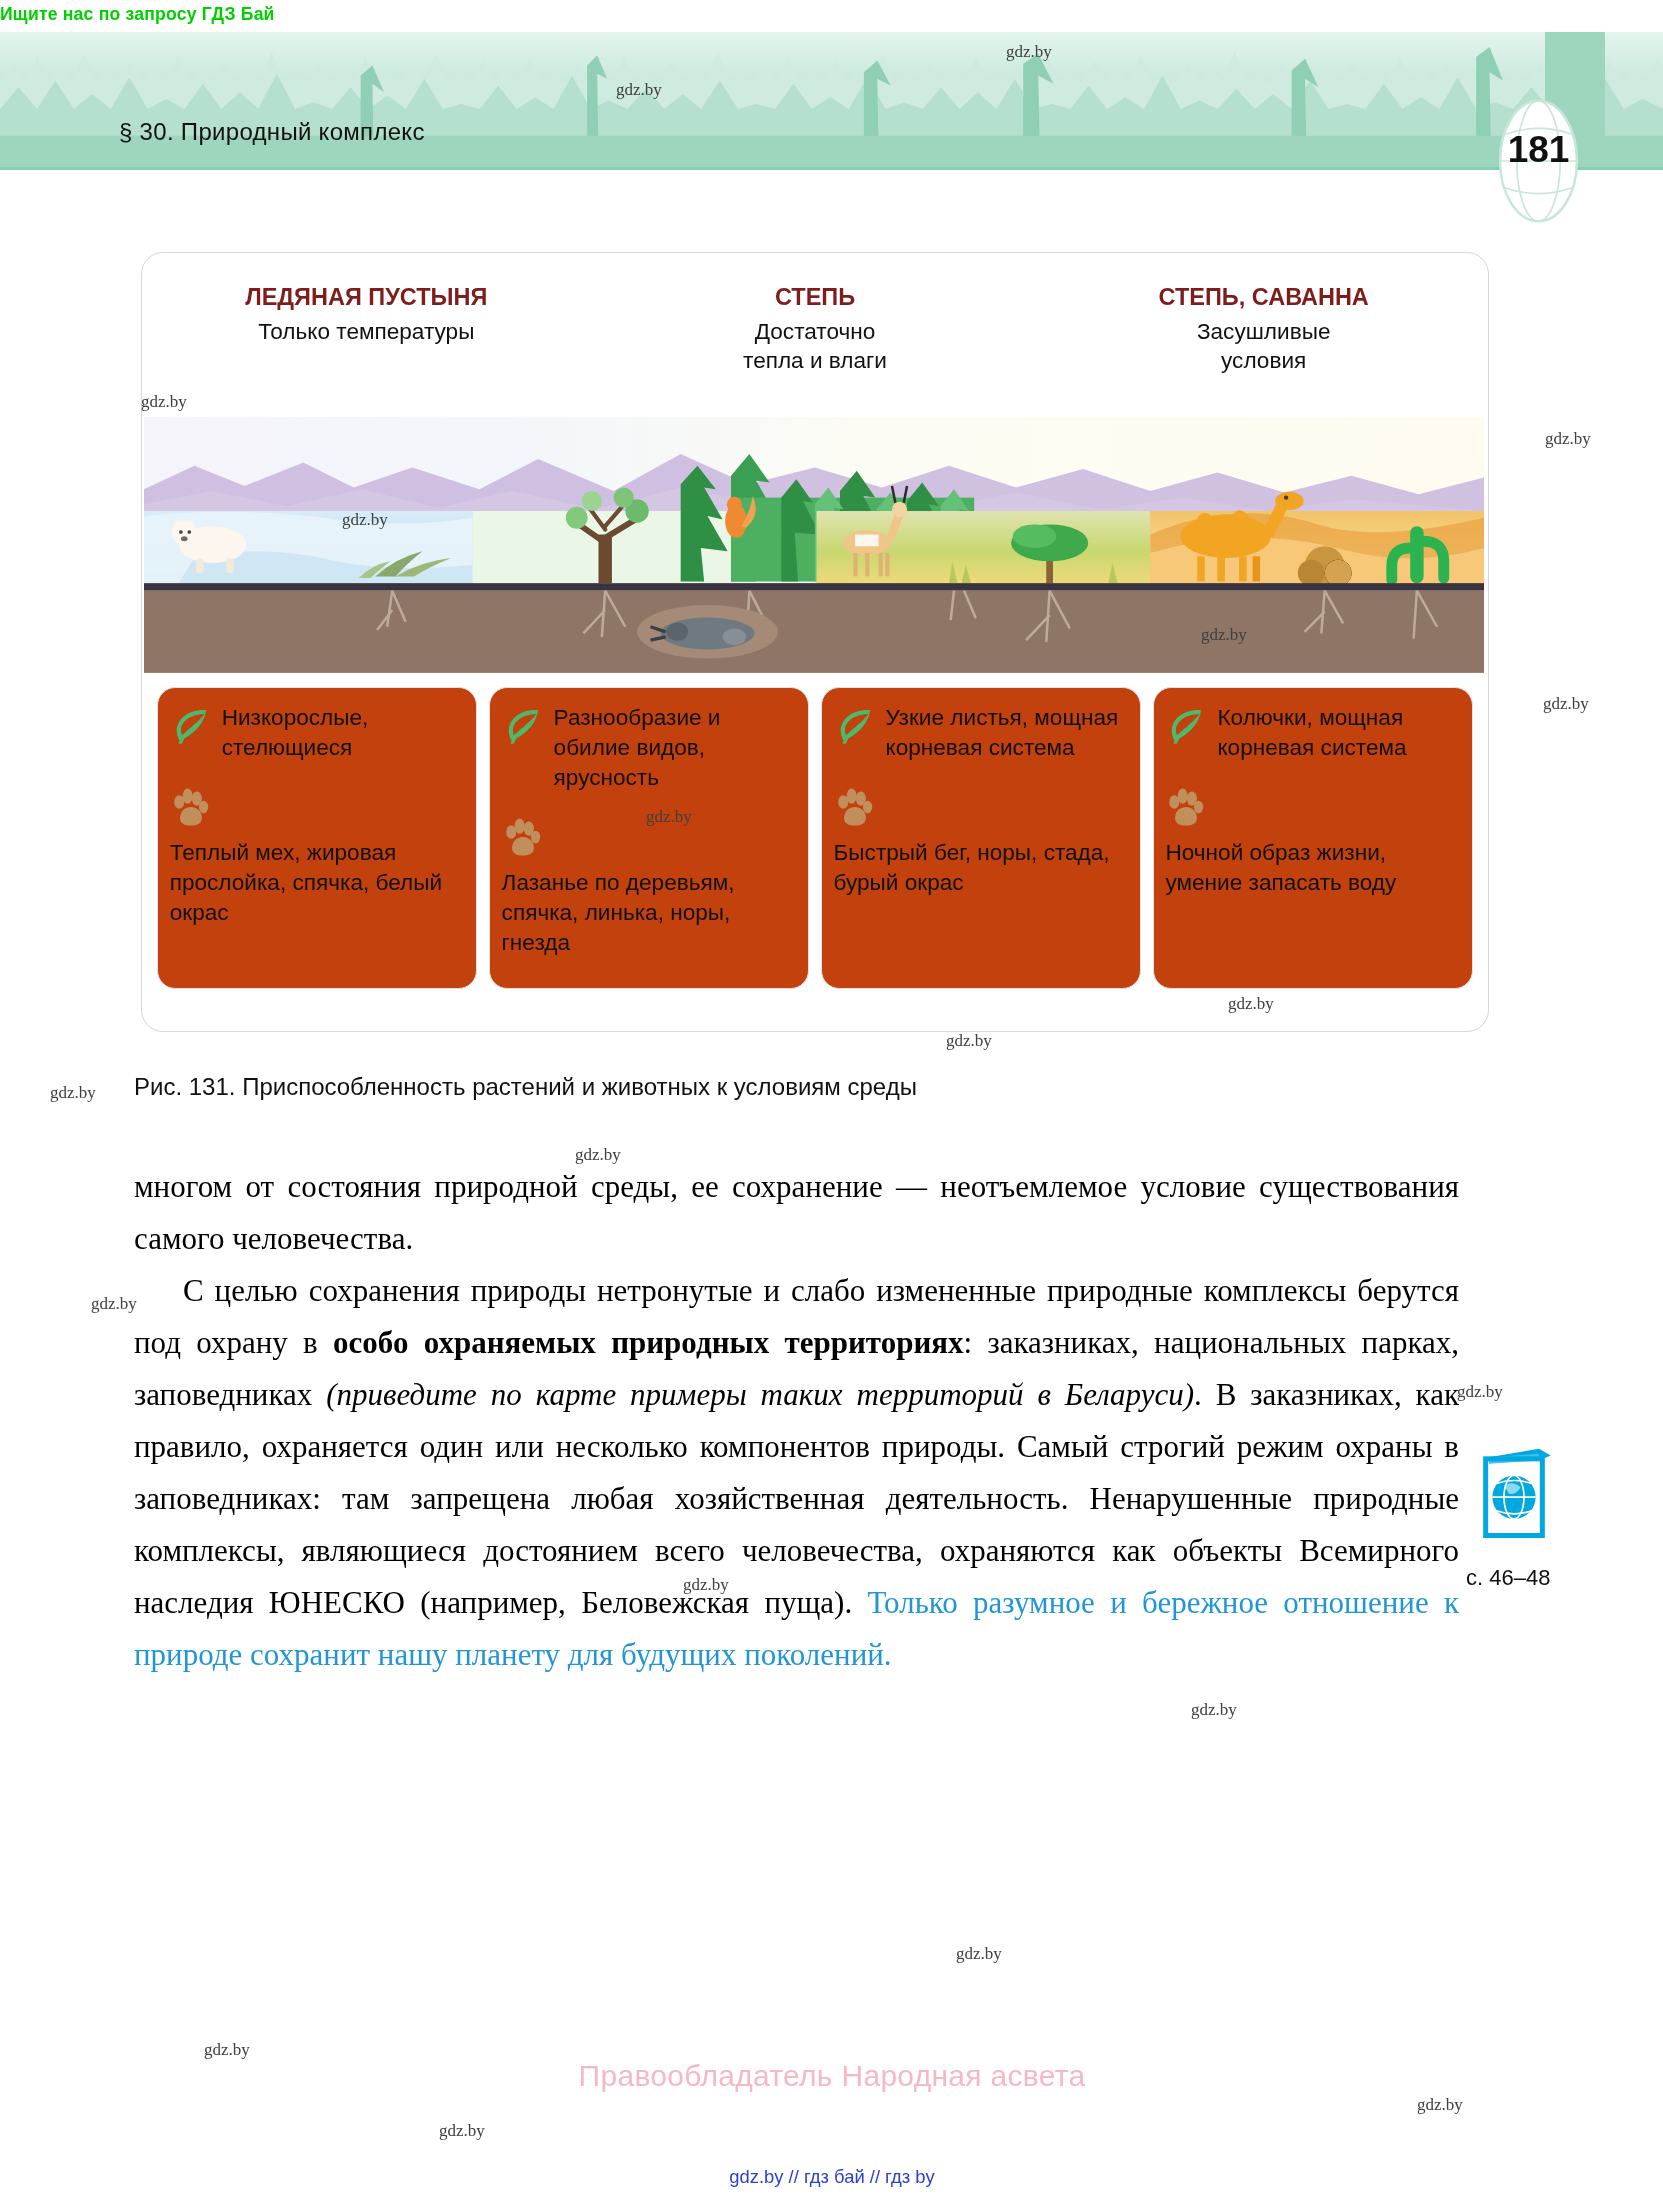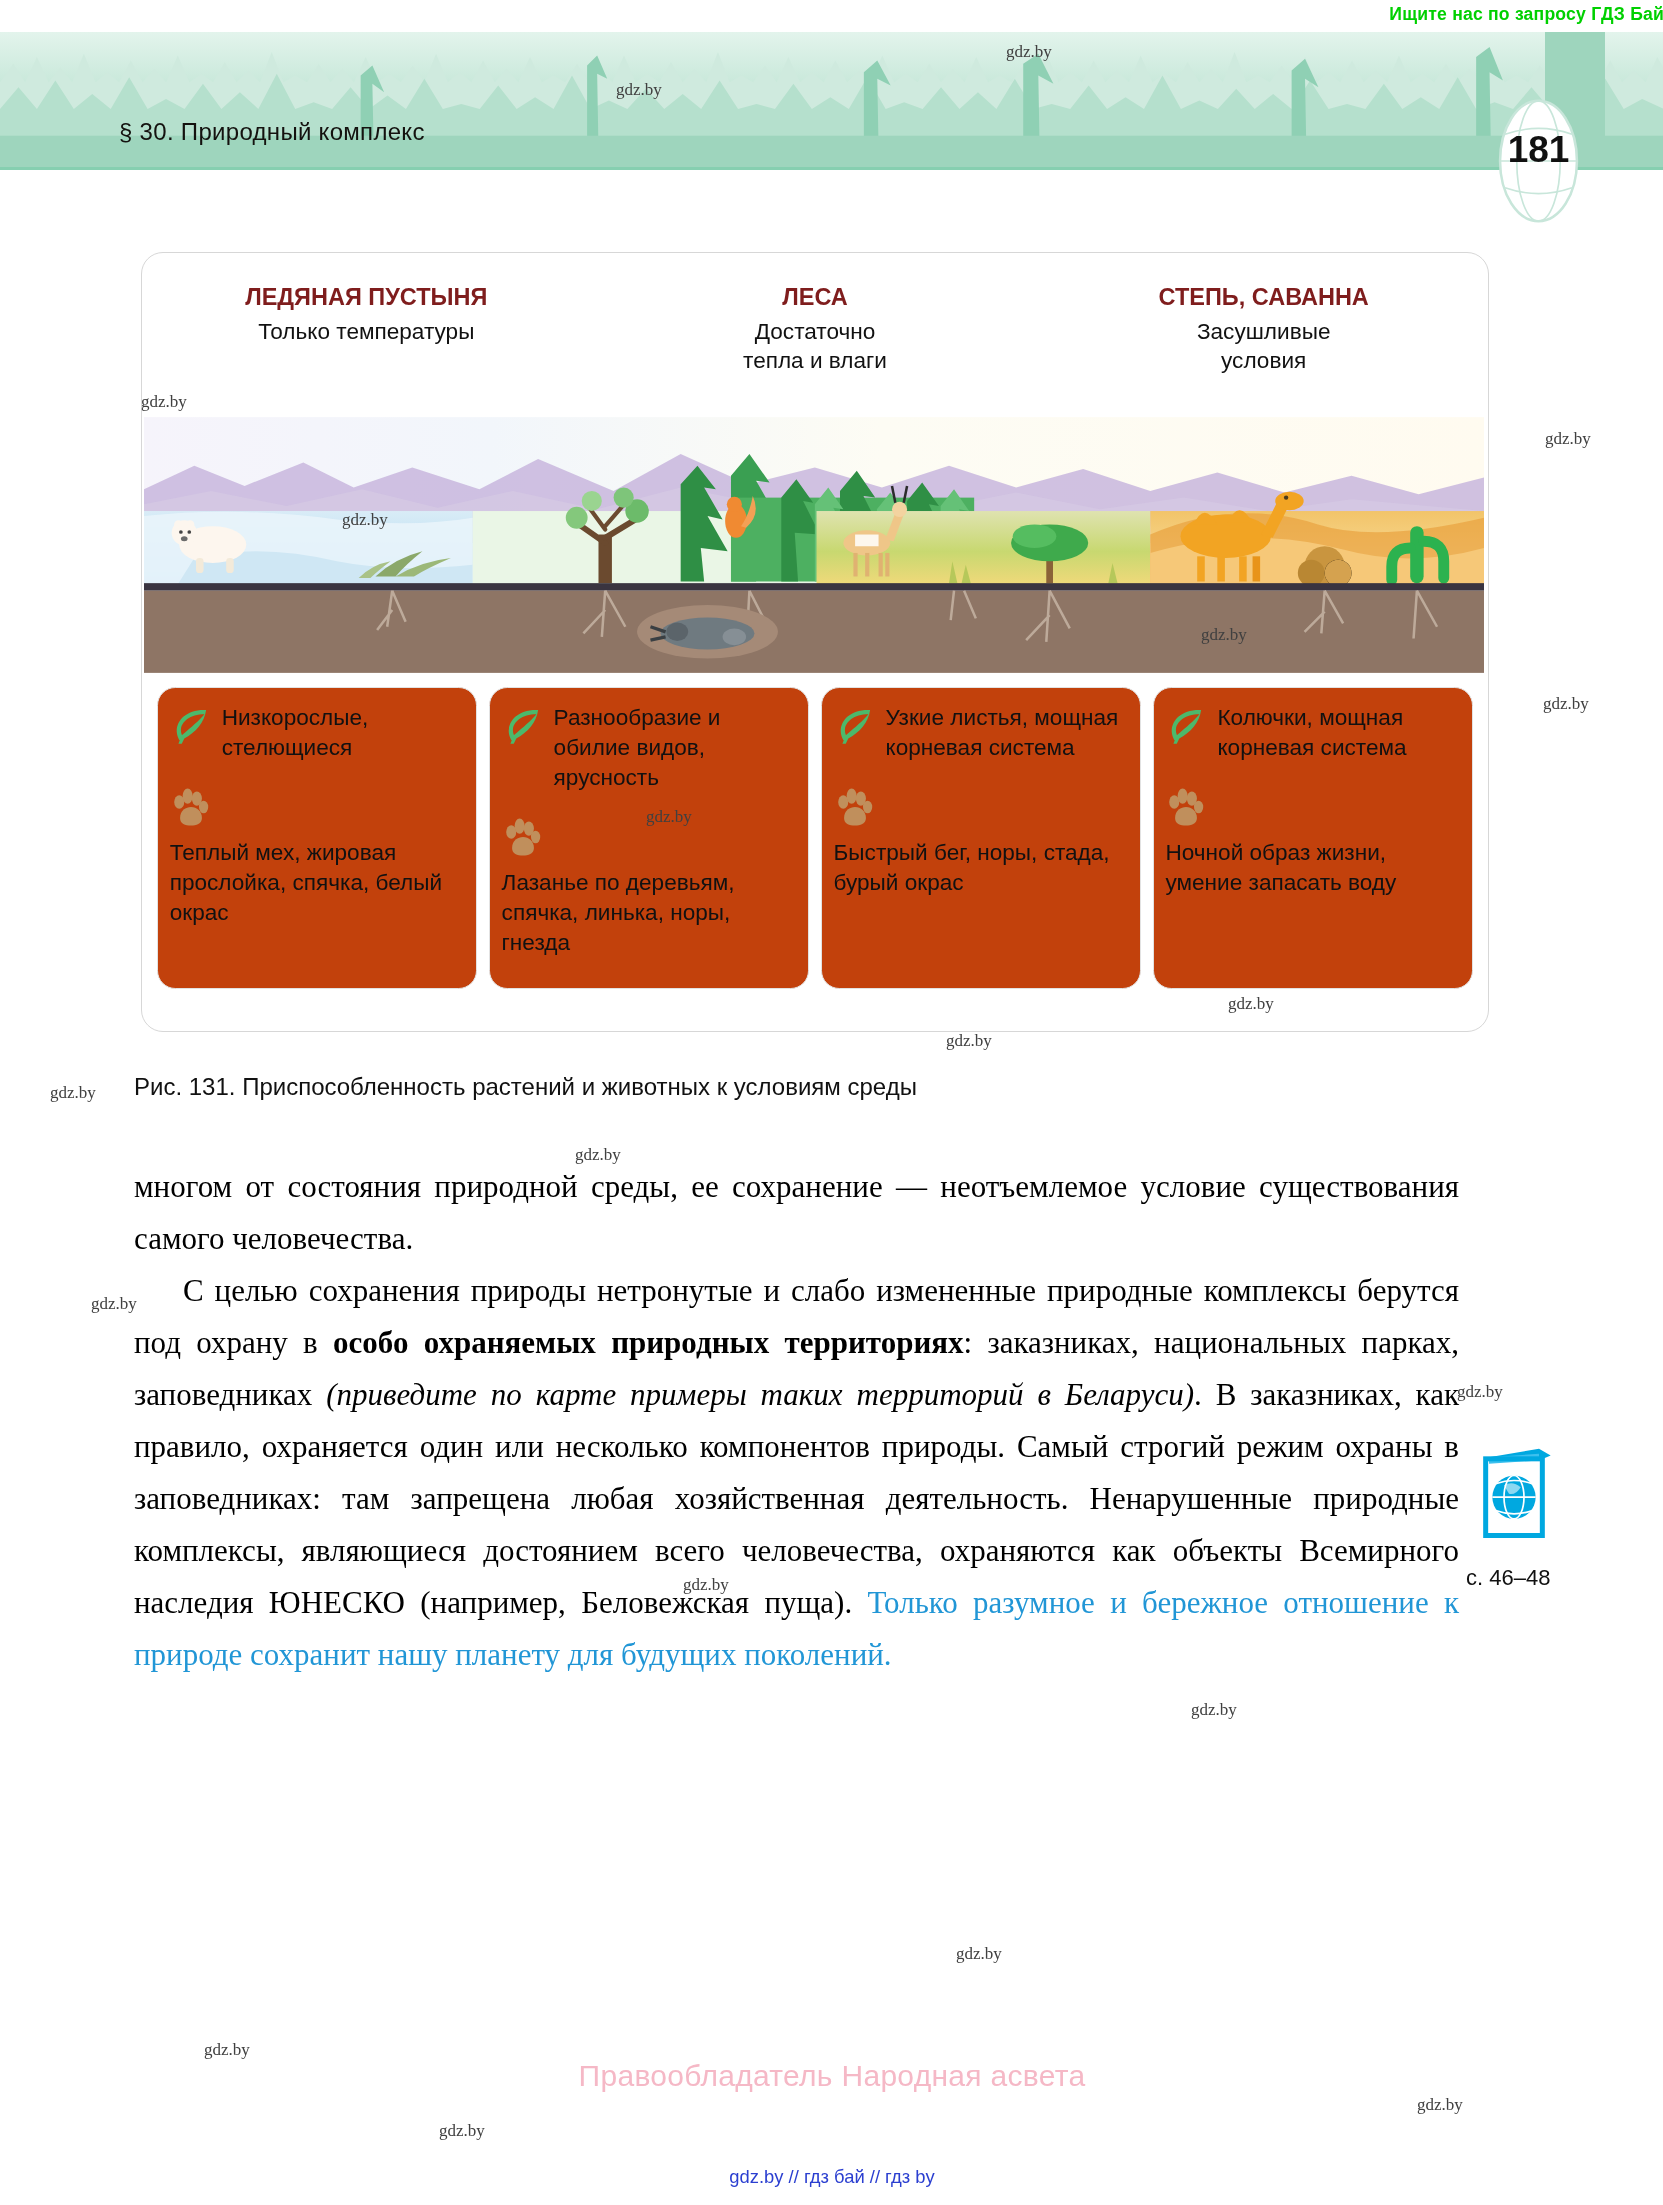--- a/index.html
+++ b/index.html
@@ -13,21 +13,21 @@
     position: relative;
     font-family: "Liberation Serif", serif;
     overflow: hidden;
   }
 
   
   .top-banner {
     position: absolute;
     top: 0; left: 0; right: 0;
     height: 32px;
-    text-align: right;
+    text-align: left;
     font-family: "Liberation Sans", sans-serif;
     font-size: 17.6px;
     font-weight: bold;
     color: #00d000;
     line-height: 28.5px;
     letter-spacing: 0.2px;
   }
 
   
   .header {
@@ -334,21 +334,21 @@
 </div>
 
 <div class="figure-panel">
 
   <div class="zone-headers">
     <div class="zone-head">
       <div class="zh-title">ЛЕДЯНАЯ ПУСТЫНЯ</div>
       <div class="zh-sub">Только температуры</div>
     </div>
     <div class="zone-head">
-      <div class="zh-title">ЛЕСА</div>
+      <div class="zh-title">СТЕПЬ</div>
       <div class="zh-sub">Достаточно<br>тепла и влаги</div>
     </div>
     <div class="zone-head">
       <div class="zh-title">СТЕПЬ, САВАННА</div>
       <div class="zh-sub">Засушливые<br>условия</div>
     </div>
   </div>
 
   <div class="landscape">
     <svg width="1340" height="256" viewBox="0 0 1598 305">

